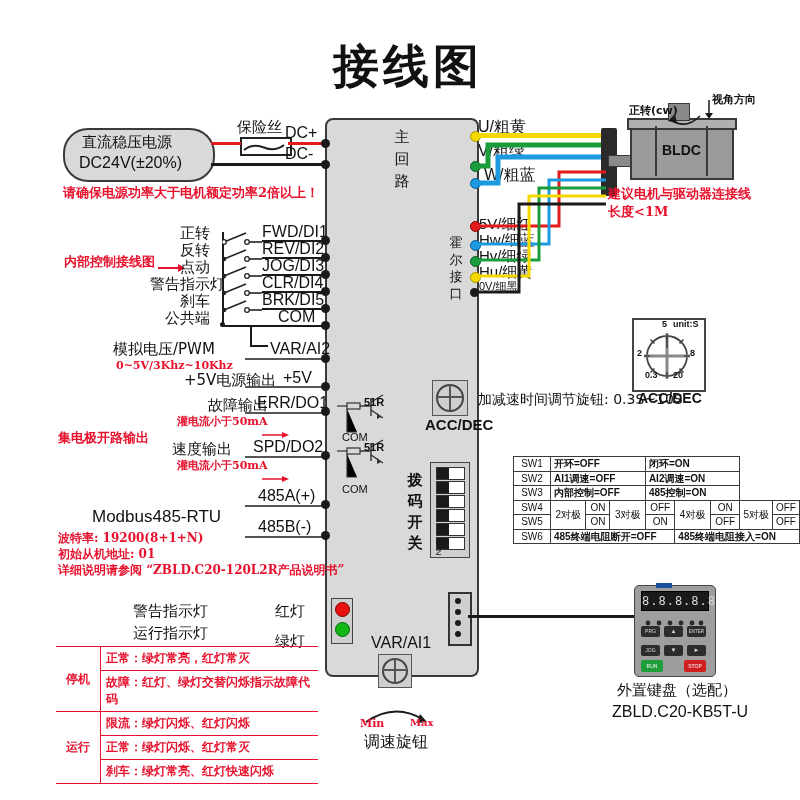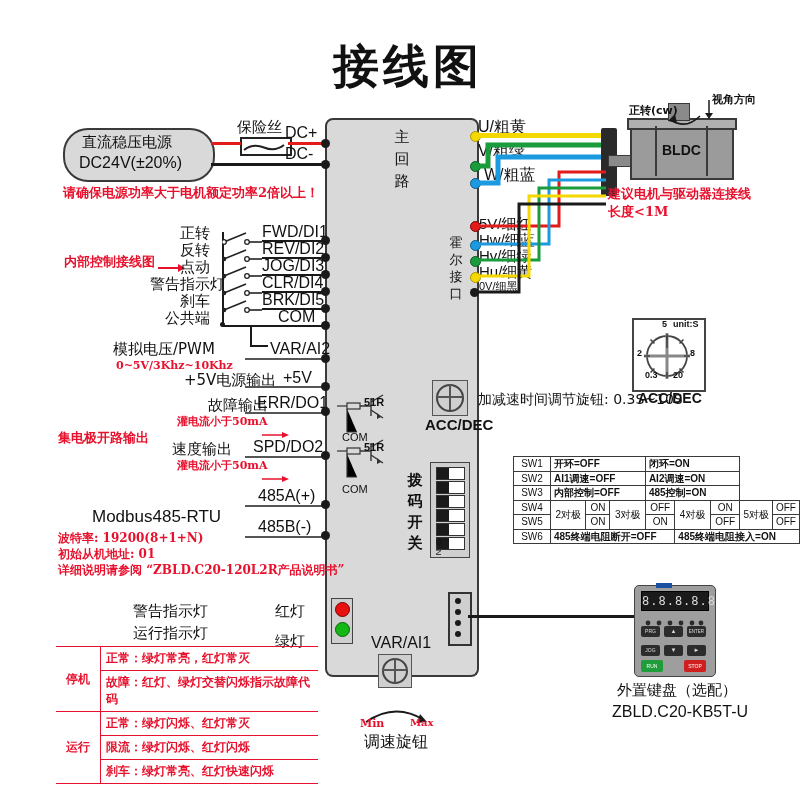--- a/index.html
+++ b/index.html
@@ -433,22 +433,22 @@
     <div style="flex:1;border-left:1.6px solid #e8112d;">
       <div style="padding:3px 5px;color:#e8112d;font-family:'DejaVu Serif','Liberation Serif',serif;font-weight:700;font-size:12px;border-bottom:1.3px solid #e8112d;">正常：绿灯常亮，红灯常灭</div>
       <div style="padding:3px 5px;color:#e8112d;font-family:'DejaVu Serif','Liberation Serif',serif;font-weight:700;font-size:12px;">故障：红灯、绿灯交替闪烁指示故障代码</div>
     </div>
   </div>
   <div style="border-top:1.6px solid #e8112d;"></div>
   <div style="display:flex;">
     <div style="width:44px;display:flex;align-items:center;justify-content:center;color:#e8112d;
                 font-family:'DejaVu Serif','Liberation Serif',serif;font-weight:700;font-size:12px;">运行</div>
     <div style="flex:1;border-left:1.6px solid #e8112d;">
+      <div style="padding:3px 5px;color:#e8112d;font-family:'DejaVu Serif','Liberation Serif',serif;font-weight:700;font-size:12px;border-bottom:1.3px solid #e8112d;">限流：绿灯闪烁、红灯闪烁</div>
       <div style="padding:3px 5px;color:#e8112d;font-family:'DejaVu Serif','Liberation Serif',serif;font-weight:700;font-size:12px;border-bottom:1.3px solid #e8112d;">正常：绿灯闪烁、红灯常灭</div>
-      <div style="padding:3px 5px;color:#e8112d;font-family:'DejaVu Serif','Liberation Serif',serif;font-weight:700;font-size:12px;border-bottom:1.3px solid #e8112d;">限流：绿灯闪烁、红灯闪烁</div>
       <div style="padding:3px 5px;color:#e8112d;font-family:'DejaVu Serif','Liberation Serif',serif;font-weight:700;font-size:12px;">刹车：绿灯常亮、红灯快速闪烁</div>
     </div>
   </div>
   <div style="border-top:1.6px solid #e8112d;"></div>
 </div>
 
 <div class="abs" style="left:358px;top:706px;">
   <svg width="74" height="20" viewBox="0 0 74 20">
     <path d="M8 16 Q37 -4 66 14" stroke="#1a1a1a" stroke-width="1.8" fill="none"></path>
     <path d="M62 8 L69 16 L59 17 Z" fill="#1a1a1a"></path>

